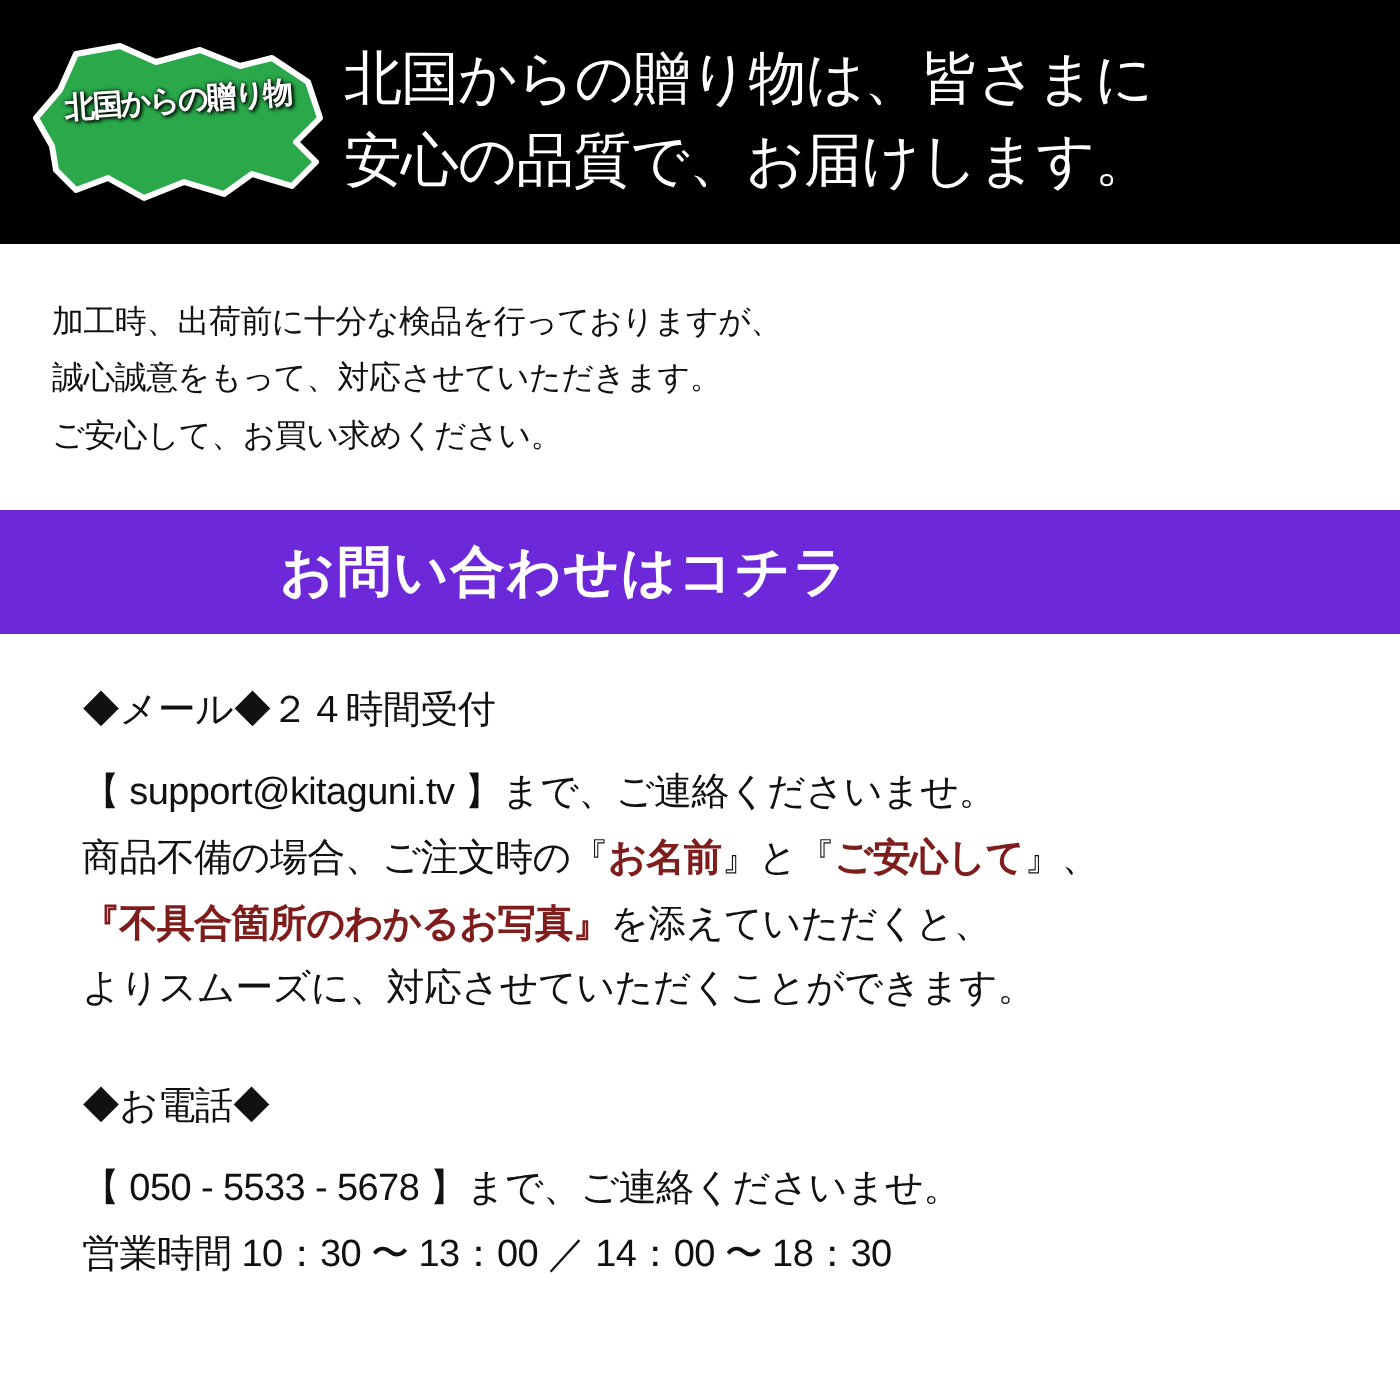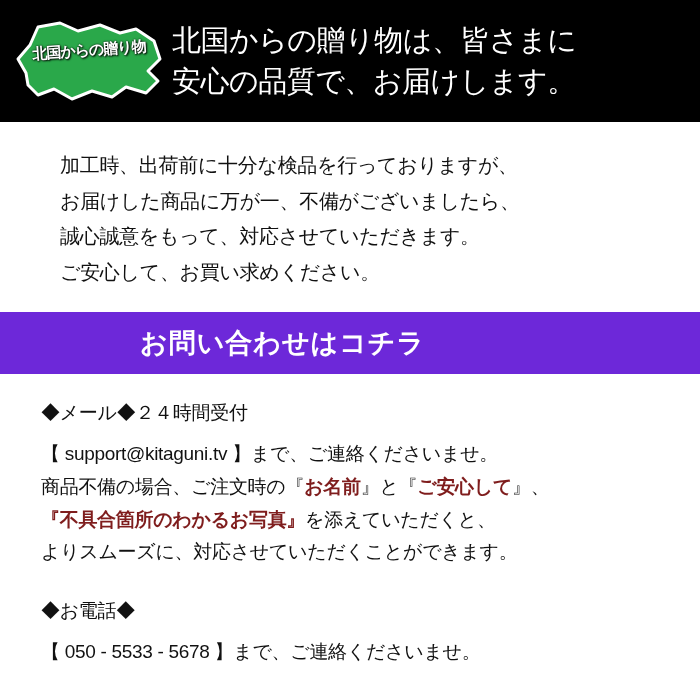--- a/index.html
+++ b/index.html
@@ -65,22 +65,22 @@
     letter-spacing: -0.5px;
     padding-left: 4px;
   }
   .header-title .line {
     display: block;
     white-space: nowrap;
   }
 
   
   .intro {
-    padding: 26px 0 18px 60px;
-    font-size: 20px;
+    padding: 26px 0 18px 26px;
+    font-size: 16px;
     line-height: 1.78;
     letter-spacing: -0.3px;
     color: #111111;
   }
   .intro .line {
     display: block;
     white-space: nowrap;
   }
 
   
@@ -148,21 +148,20 @@
       <div class="logo-text">北国からの贈り物</div>
     </div>
     <div class="header-title">
       <span class="line">北国からの贈り物は、皆さまに</span>
       <span class="line">安心の品質で、お届けします。</span>
     </div>
   </div>
 
   <div class="intro">
     <span class="line">加工時、出荷前に十分な検品を行っておりますが、</span>
-    <span class="line">お届けした商品に万が一、不備がございましたら、</span>
     <span class="line">誠心誠意をもって、対応させていただきます。</span>
     <span class="line">ご安心して、お買い求めください。</span>
   </div>
 
   <div class="redbar">
     <div class="redbar-text">お問い合わせはコチラ</div>
   </div>
 
   <div class="contact">
 
@@ -174,16 +173,17 @@
 
     <span class="body-line"><span class="red">『不具合箇所のわかるお写真』</span><span>を添えていただくと、</span></span>
 
     <span class="body-line">よりスムーズに、対応させていただくことができます。</span>
 
     <div class="spacer"></div>
 
     <div class="sect-head">◆お電話◆</div>
 
     <span class="body-line">【 050 - 5533 - 5678 】まで、ご連絡くださいませ。</span>
+    <span class="hours">営業時間  10：30 〜 13：00 ／ 14：00 〜 18：30</span>
 
   </div>
 
 </div>
 
 </body></html>

